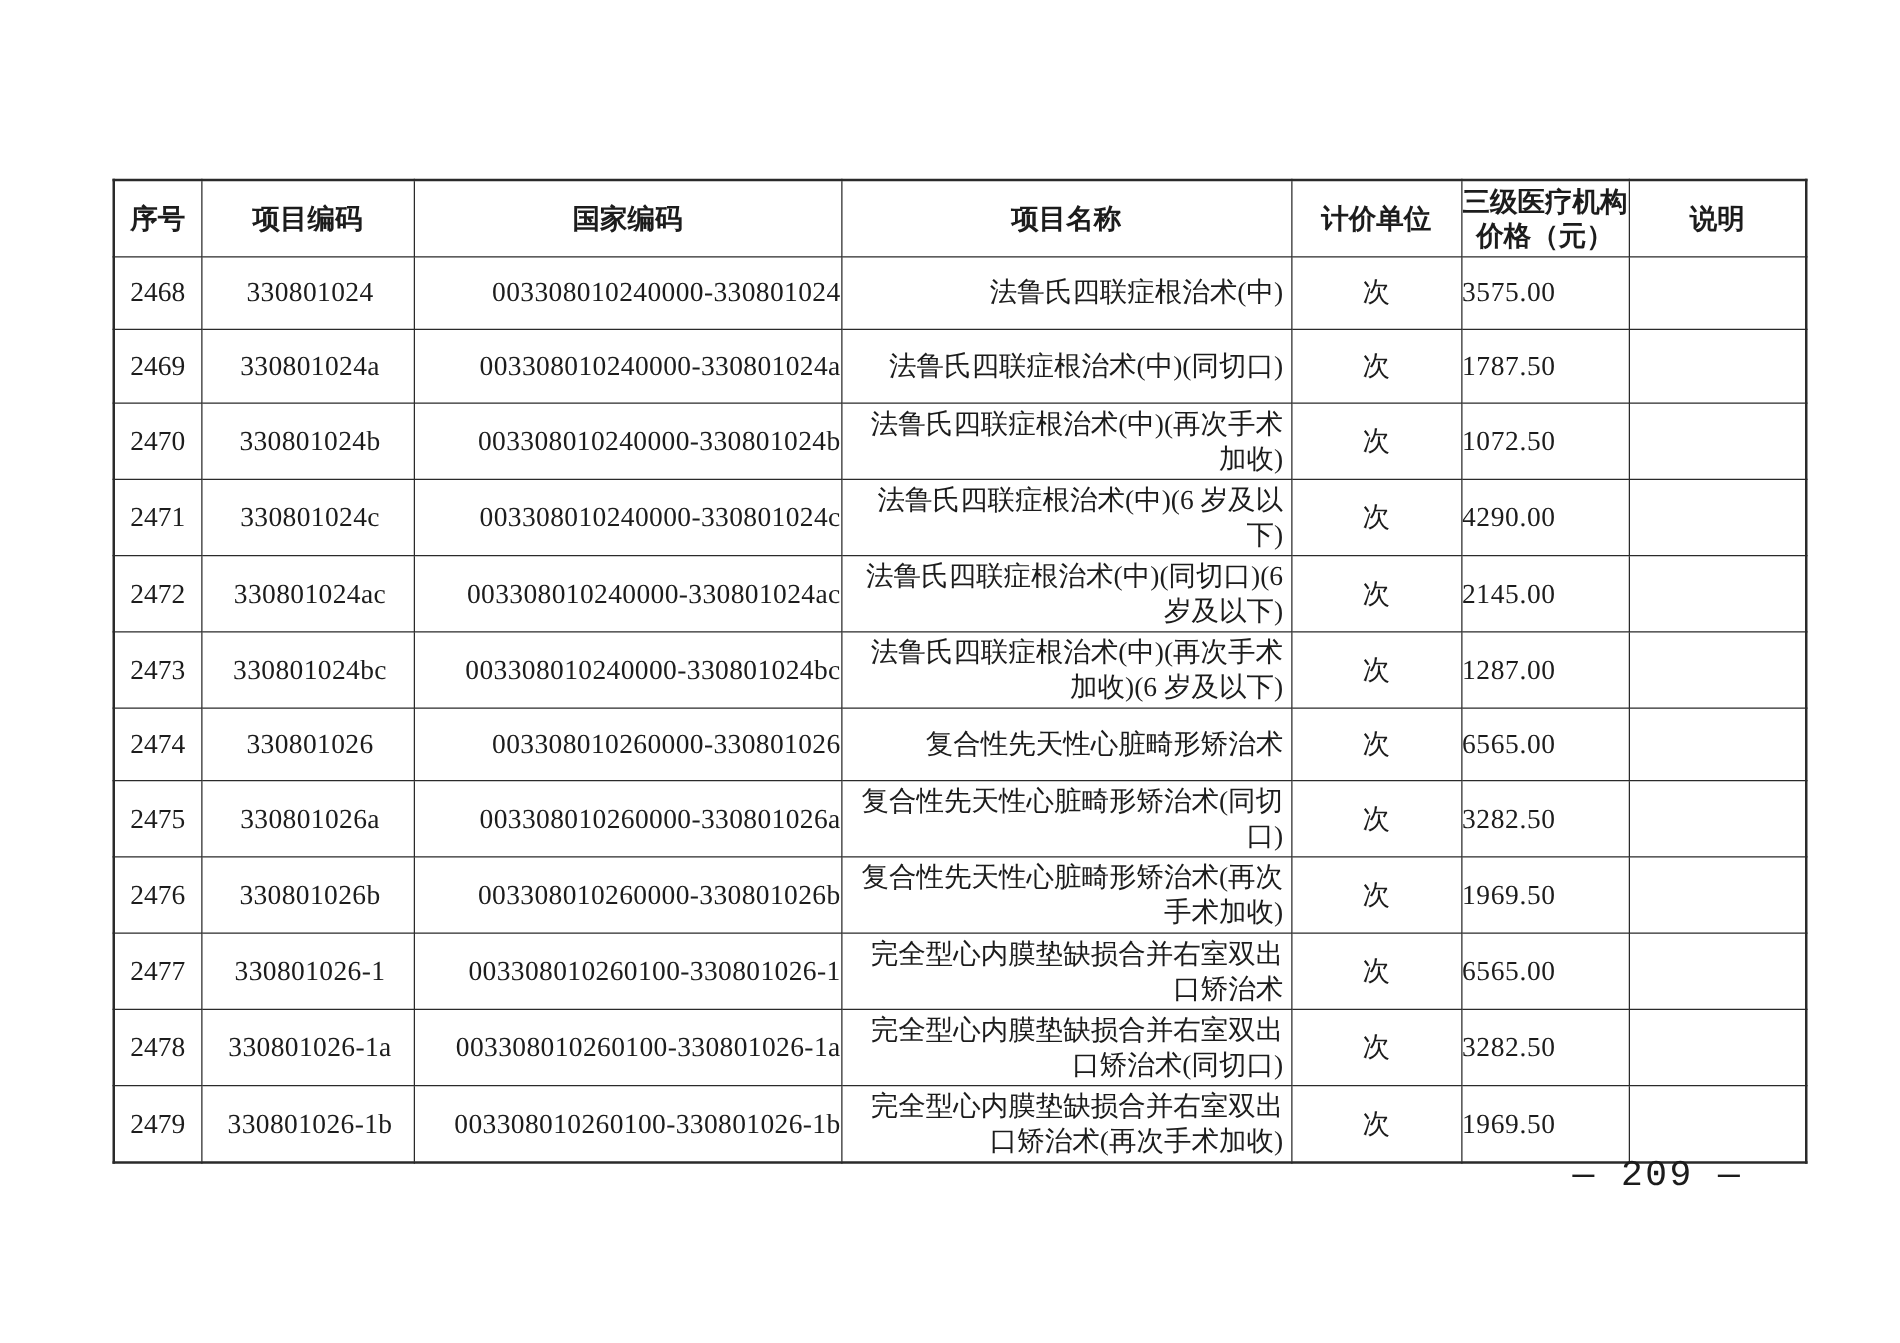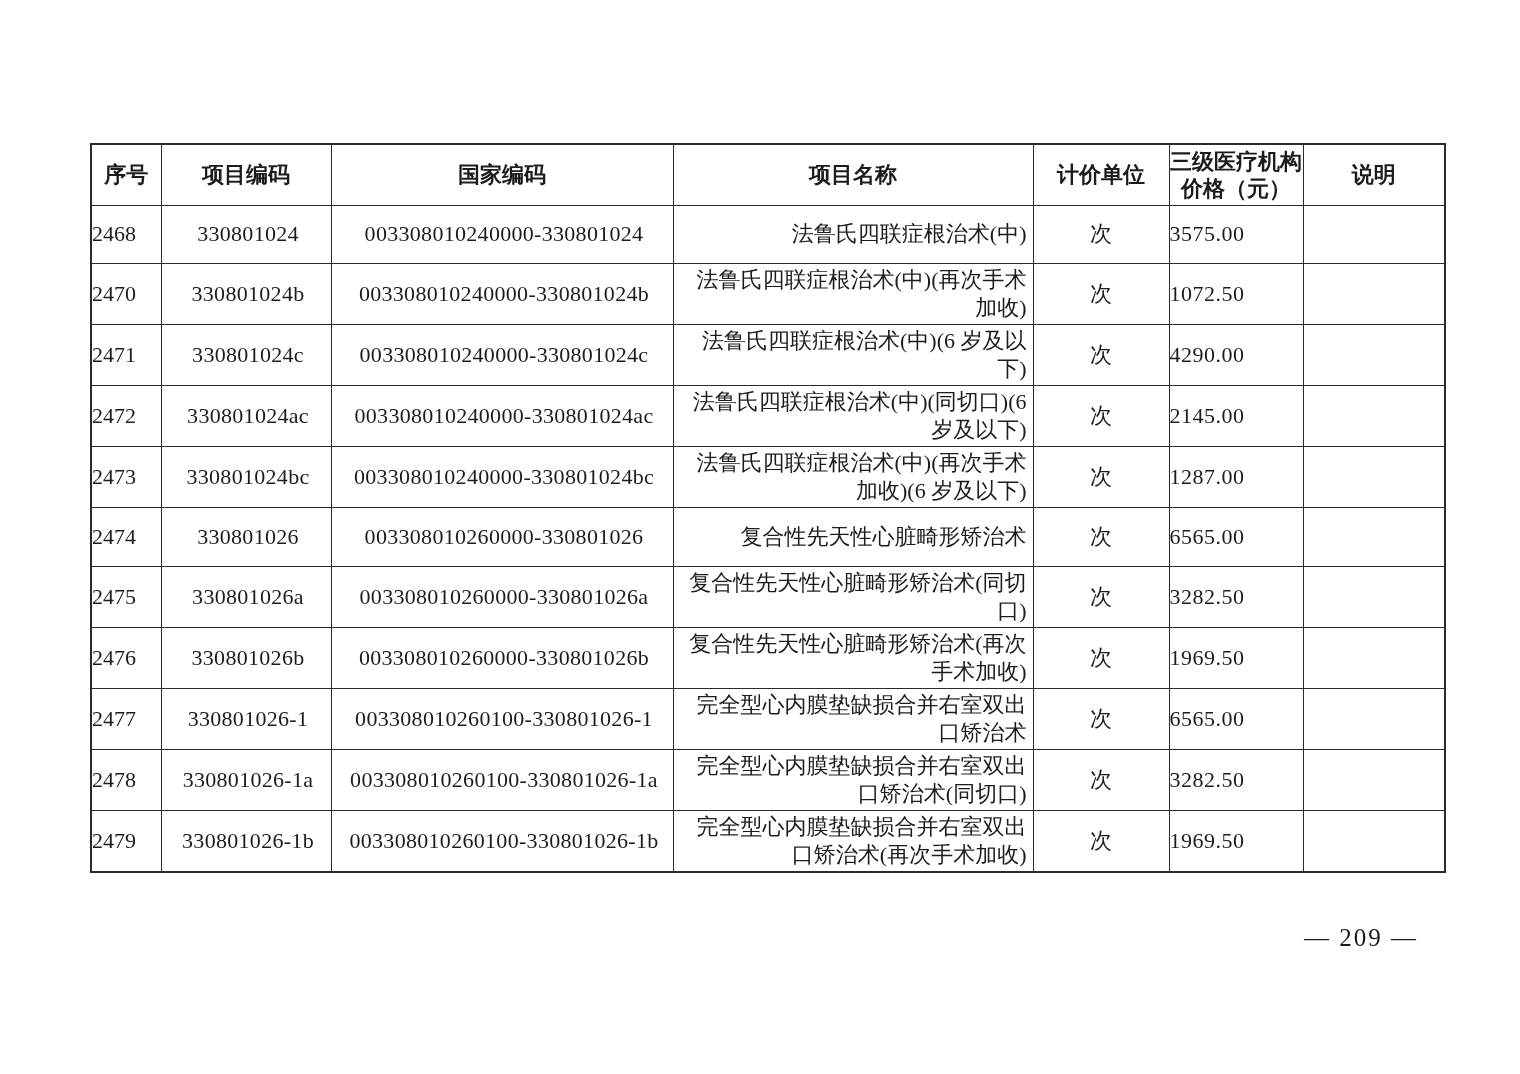--- a/index.html
+++ b/index.html
@@ -33,35 +33,35 @@
   }
   table.price-table thead tr { height: 61px; }
   table.price-table tbody tr { height: 58.5px; }
   th.hdr {
     font-family: "Liberation Sans", "DejaVu Sans", sans-serif;
     font-weight: bold;
     text-align: center;
     line-height: 27px;
     font-size: 22px;
   }
-  td.cell-seq   { font-size: 21px; }
+  td.cell-seq   { text-align: center; font-size: 21px; }
   td.cell-code  { text-align: center; padding-left: 4px; font-size: 21px; letter-spacing: 0.3px; }
-  td.cell-nat   { text-align: center; padding-left: 4px; font-size: 21px; letter-spacing: 0.3px; }
+  td.cell-nat   { text-align: right; padding-left: 4px; font-size: 21px; letter-spacing: 0.3px; }
   td.cell-name  { text-align: right; padding: 2px 6px 2px 4px; line-height: 28px; font-size: 22px; }
   td.cell-unit  { text-align: center; font-size: 22px; }
   td.cell-price { font-size: 21px; letter-spacing: 0.5px; }
   td.cell-note  { text-align: center; }
   .page-number {
     position: absolute;
     left: 1258px; top: 924px;
     width: 160px;
-    text-align: right;
-    font-size: 25px;
+    text-align: left;
+    font-size: 29px;
     color: #1c1c1c;
-    font-family: Liberation Serif, serif;
+    font-family: Liberation Mono, monospace;
     letter-spacing: 2px;
   }
 </style>
 </head>
 <body>
 
 <div class="page">
 
   <table class="price-table">
     <colgroup>
@@ -91,20 +91,29 @@
         <tr>
           <td class="cell-seq">2468</td>
           <td class="cell-code">330801024</td>
           <td class="cell-nat">003308010240000-330801024</td>
           <td class="cell-name">法鲁氏四联症根治术(中)</td>
           <td class="cell-unit">次</td>
           <td class="cell-price">3575.00</td>
           <td class="cell-note"></td>
         </tr>
         <tr>
+          <td class="cell-seq">2469</td>
+          <td class="cell-code">330801024a</td>
+          <td class="cell-nat">003308010240000-330801024a</td>
+          <td class="cell-name">法鲁氏四联症根治术(中)(同切口)</td>
+          <td class="cell-unit">次</td>
+          <td class="cell-price">1787.50</td>
+          <td class="cell-note"></td>
+        </tr>
+        <tr>
           <td class="cell-seq">2470</td>
           <td class="cell-code">330801024b</td>
           <td class="cell-nat">003308010240000-330801024b</td>
           <td class="cell-name">法鲁氏四联症根治术(中)(再次手术加收)</td>
           <td class="cell-unit">次</td>
           <td class="cell-price">1072.50</td>
           <td class="cell-note"></td>
         </tr>
         <tr>
           <td class="cell-seq">2471</td>

